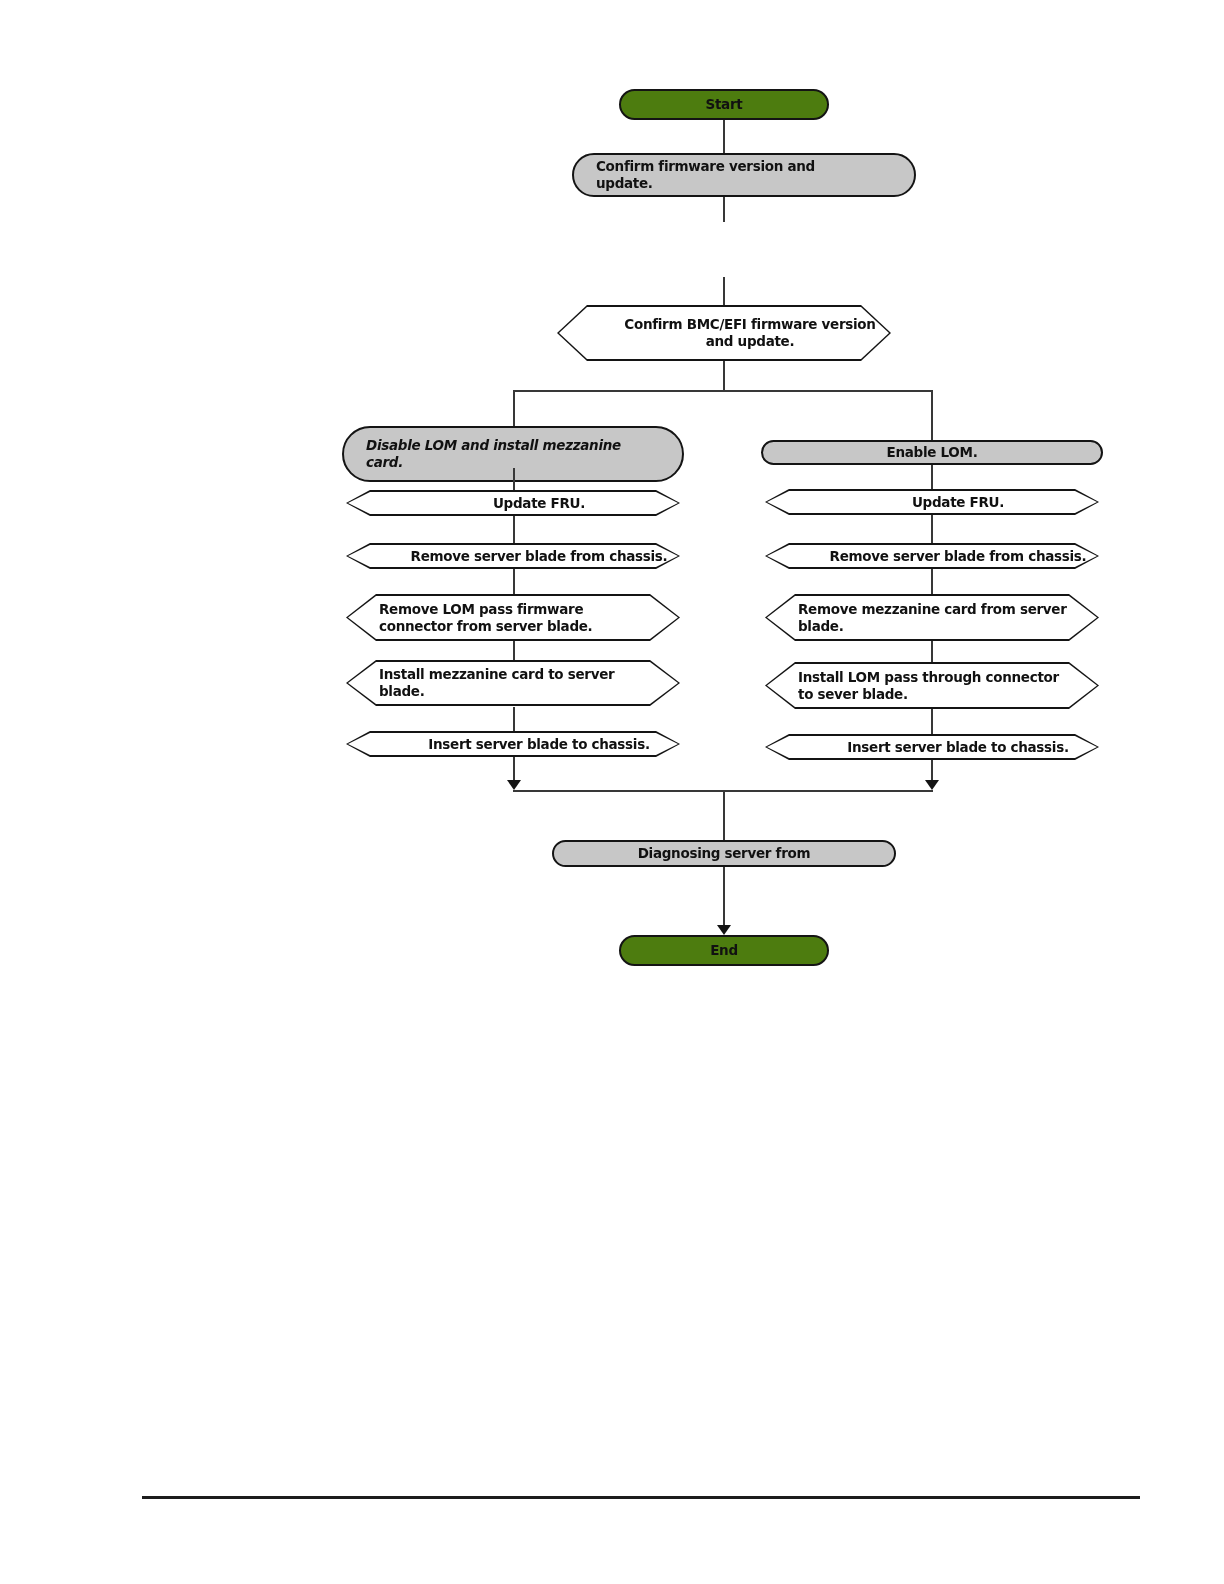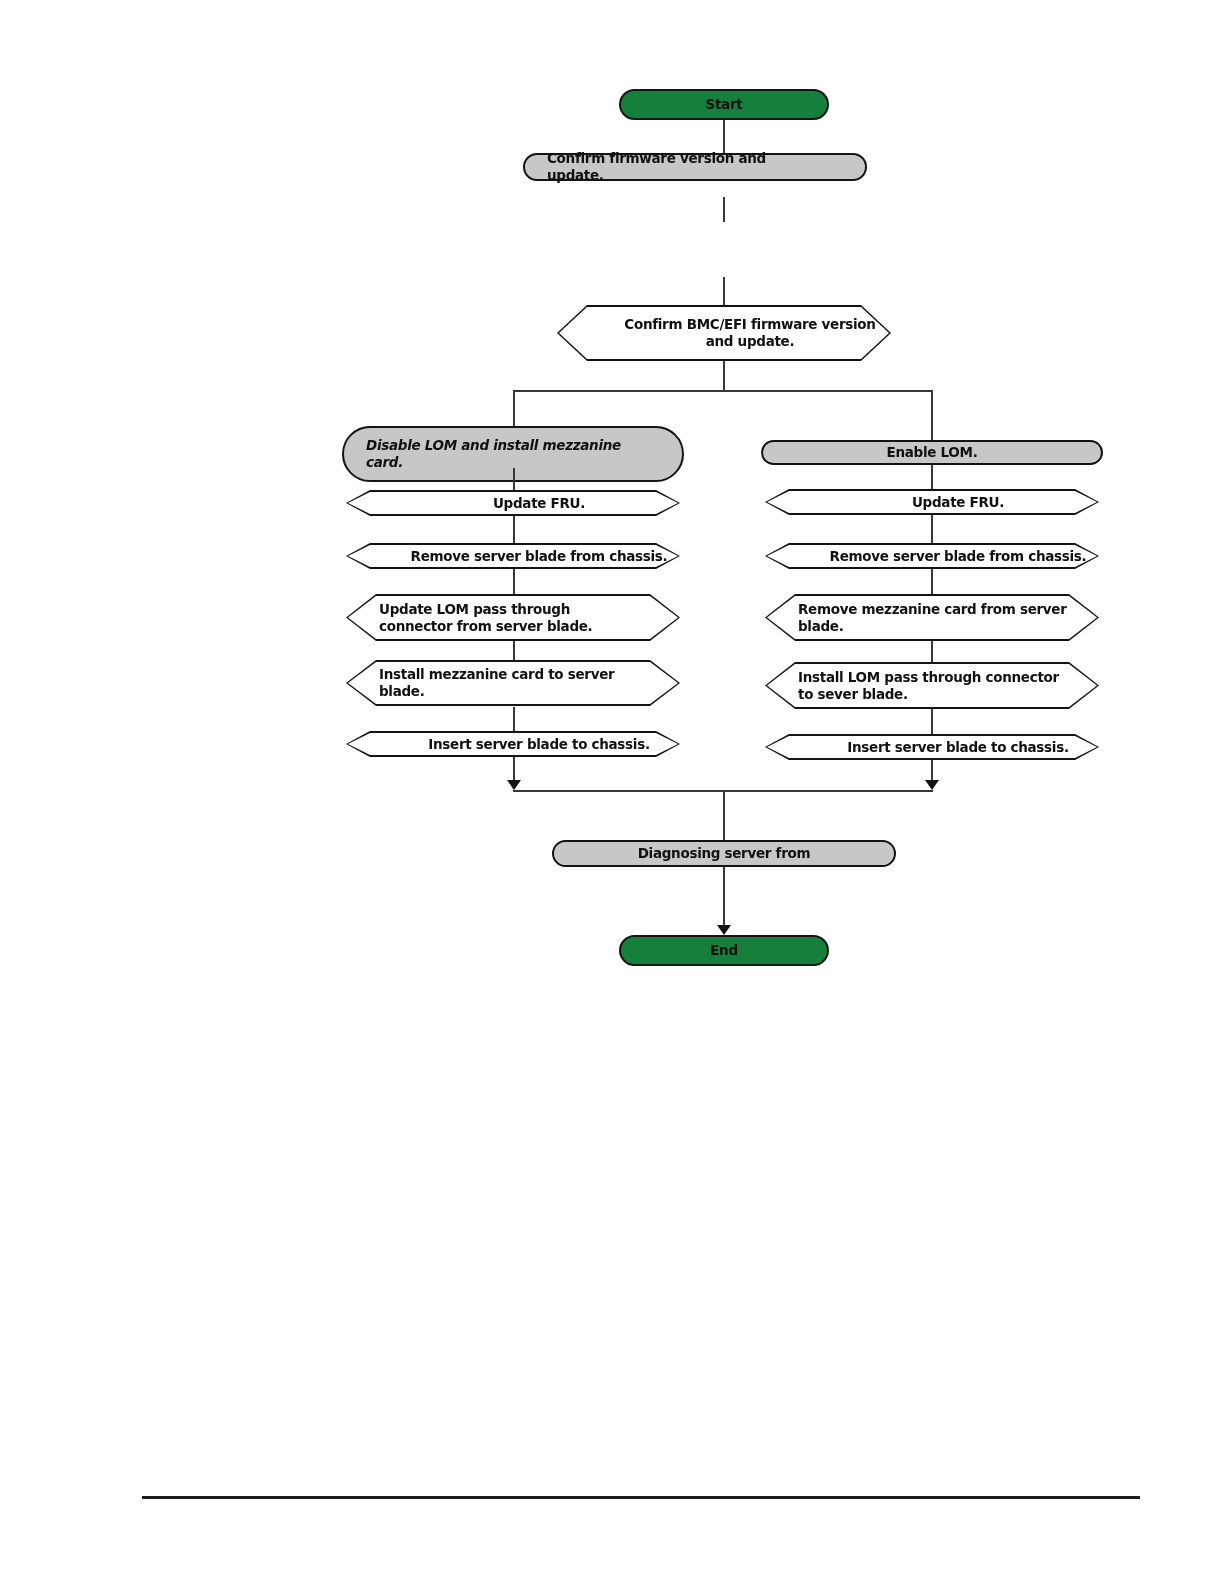--- a/index.html
+++ b/index.html
@@ -22,21 +22,21 @@
     letter-spacing: -0.3px; color: #111;
     white-space: pre-line;
   }
   .label.center { justify-content: center; text-align: center; }
   .label.left   { justify-content: flex-start; text-align: left; }
 
   
   .stadium {
     border: 2px solid #141414;
     border-radius: 999px;
-    background: #15803d;
+    background: #4d7c0f;
   }
   .stadium.gray { background: #c7c7c7; }
   .stadium .label.left { padding: 0 16px 0 22px; }
 
   
   .hex { --cut: 30px; }
   .hex .hex-border {
     position: absolute; inset: 0; z-index: 1; background: #141414;
     clip-path: polygon(0 50%, var(--cut) 0, calc(100% - var(--cut)) 0,
                        100% 50%, calc(100% - var(--cut)) 100%, var(--cut) 100%);
@@ -67,21 +67,21 @@
 <body>
 
 <div id="canvas">
 
   <div class="node stadium" style="left:619px; top:89px; width:210px; height:31px;">
     <div class="label center">Start</div>
   </div>
 
   <div class="vline" style="left:723px; top:120px; height:33px;"></div>
 
-  <div class="node stadium gray" style="left:523px; top:153px; width:344px; height:28px;">
+  <div class="node stadium gray" style="left:572px; top:153px; width:344px; height:44px;">
     <div class="label left">Confirm firmware version and
 update.</div>
   </div>
 
   <div class="vline" style="left:723px; top:197px; height:25px;"></div>
 
 
   <div class="vline" style="left:723px; top:277px; height:28px;"></div>
 
   <div class="node hex" style="left:557px; top:305px; width:334px; height:56px;">
@@ -115,21 +115,21 @@
     <div class="hex-border"></div>
     <div class="hex-fill"></div>
     <div class="label center">Remove server blade from chassis.</div>
   </div>
 
   <div class="vline" style="left:513px; top:569px; height:25px;"></div>
 
   <div class="node hex" style="left:346px; top:594px; width:334px; height:47px;">
     <div class="hex-border"></div>
     <div class="hex-fill"></div>
-    <div class="label left">Update LOM pass through
+    <div class="label left">Remove LOM pass firmware
 connector from server blade.</div>
   </div>
 
   <div class="vline" style="left:513px; top:641px; height:19px;"></div>
 
   <div class="node hex" style="left:346px; top:660px; width:334px; height:46px;">
     <div class="hex-border"></div>
     <div class="hex-fill"></div>
     <div class="label left">Install mezzanine card to server
 blade.</div>

